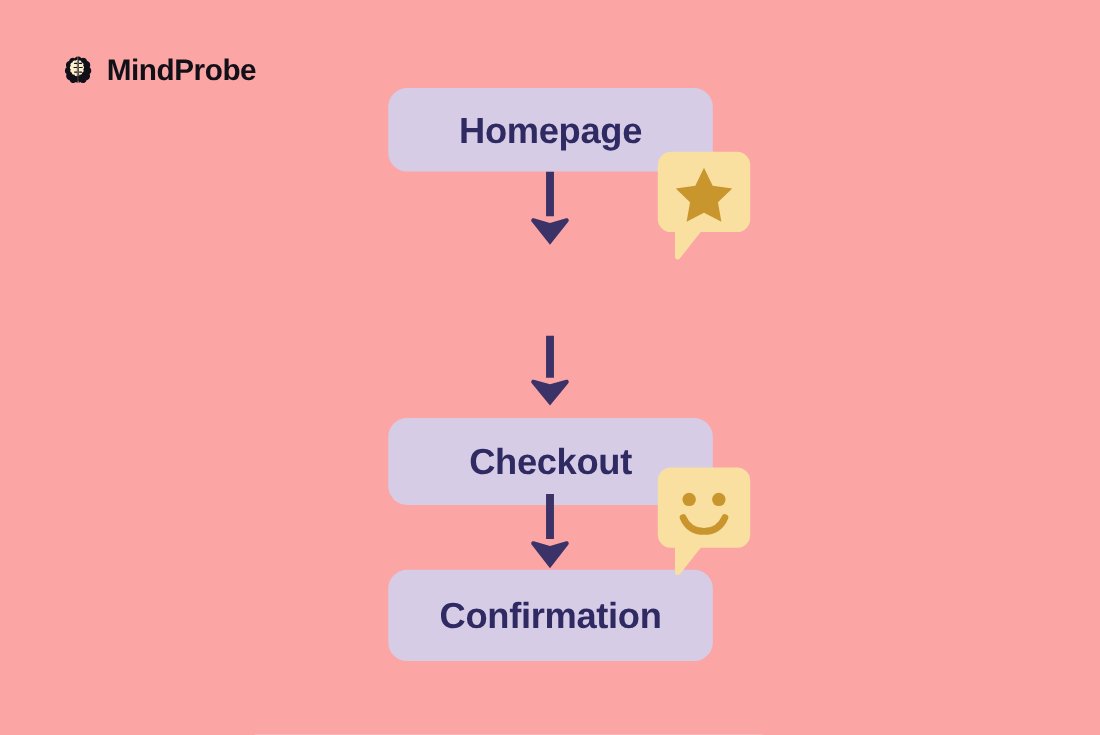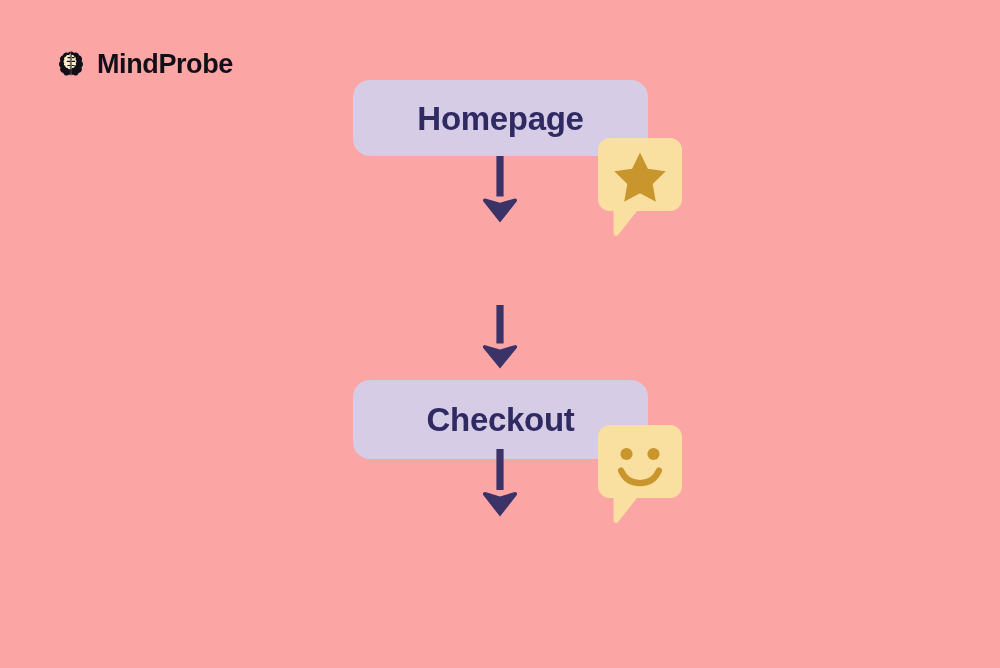--- a/index.html
+++ b/index.html
@@ -112,20 +112,23 @@
 
   <div class="flow-box" id="box-homepage">
     <span class="flow-label">Homepage</span>
   </div>
 
 
   <div class="flow-box" id="box-checkout">
     <span class="flow-label">Checkout</span>
   </div>
 
+  <div class="flow-box" id="box-confirmation">
+    <span class="flow-label">Confirmation</span>
+  </div>
 
   <svg class="flow-arrow" id="arrow-1" viewBox="0 0 46 67" aria-hidden="true">
     <path fill="#3B3268" d="M19.4 0h7.2v40.5h-7.2z"></path>
     <path fill="#3B3268" d="M23 66.6 6.4 45.6c-1.2-1.5.1-3.6 1.9-3.1l14.7 4.3 14.7-4.3c1.8-.5 3.1 1.6 1.9 3.1z"></path>
   </svg>
 
   <svg class="flow-arrow" id="arrow-2" viewBox="0 0 46 64" aria-hidden="true">
     <path fill="#3B3268" d="M19.4 0h7.2v38.5h-7.2z"></path>
     <path fill="#3B3268" d="M23 63.6 6.4 43.3c-1.2-1.5.1-3.6 1.9-3.1l14.7 4.2 14.7-4.2c1.8-.5 3.1 1.6 1.9 3.1z"></path>
   </svg>

